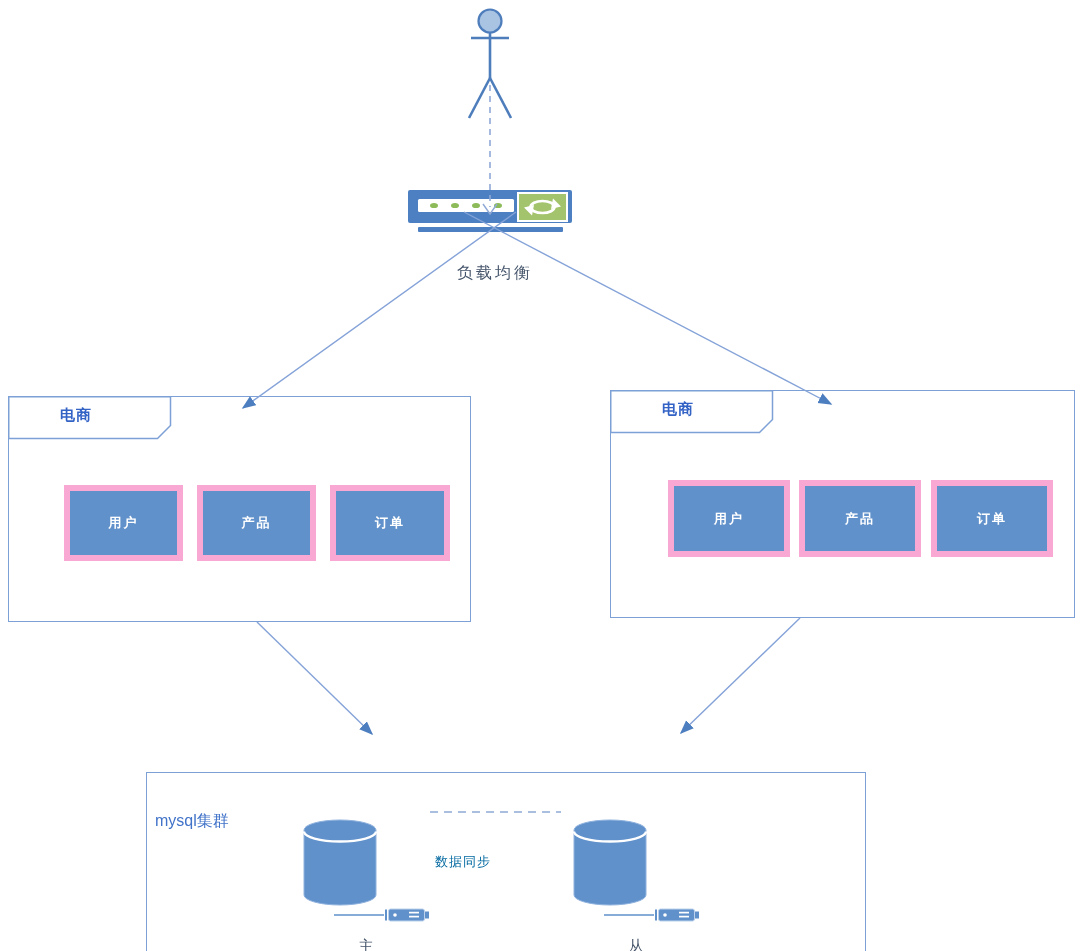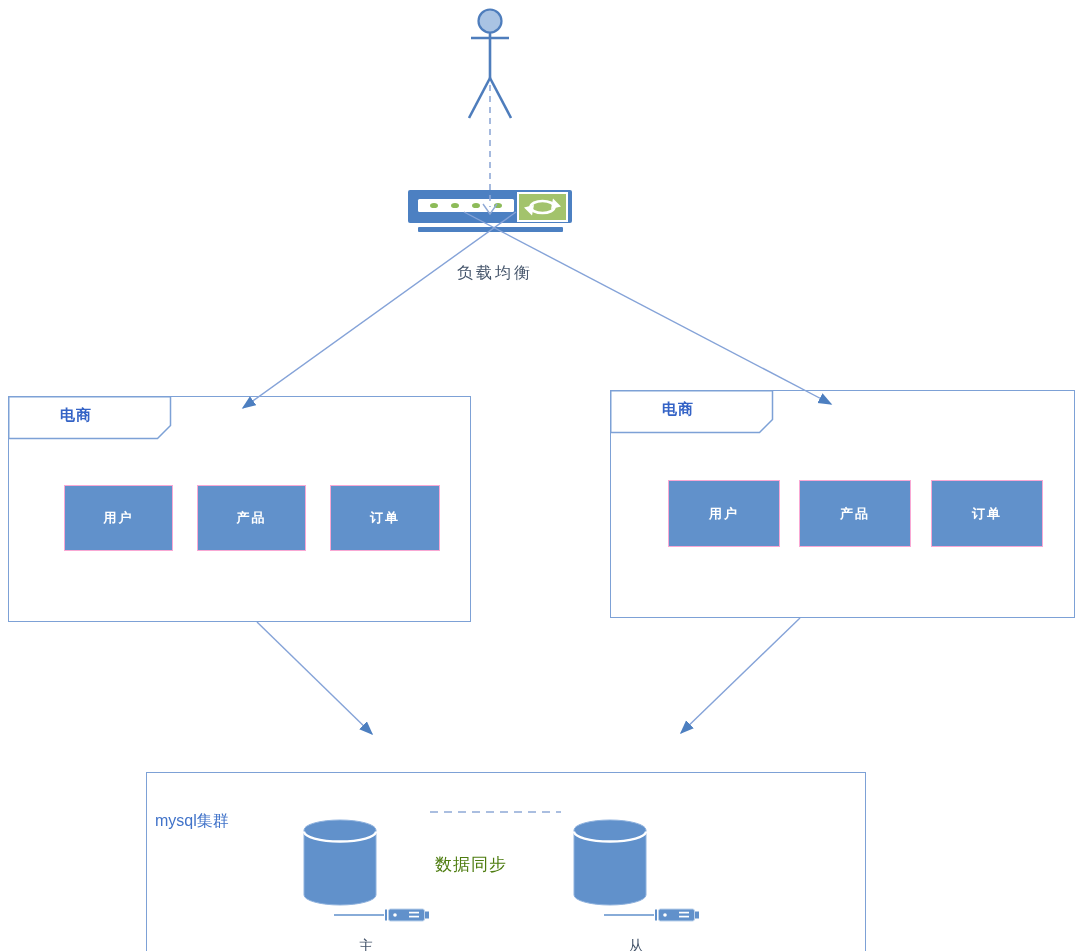--- a/index.html
+++ b/index.html
@@ -17,33 +17,33 @@
   .frame-tab{position:absolute;top:-1.5px;left:-1.5px;z-index:3;}
   .frame-title{
     position:absolute;top:9px;left:15px;z-index:4;
     font-size:15px;font-weight:bold;color:#3463C6;letter-spacing:1px;margin-left:36px;
   }
   .frame-subtitle{
     position:absolute;top:46px;left:6px;z-index:4;
     font-size:16px;color:#4173C9;white-space:pre;
   }
   .module{
-    position:absolute;background:#6191CB;border:1px solid #f9a8d4;
+    position:absolute;background:#6191CB;border:6px solid #f9a8d4;
     color:#ffffff;font-size:13px;font-weight:bold;letter-spacing:2px;
     display:flex;align-items:center;justify-content:center;z-index:4;
   }
   .lb-label{
     position:absolute;left:457px;top:263px;font-size:16px;letter-spacing:3px;
     color:#44546A;z-index:4;
   }
   .mysql-title{
     position:absolute;left:8px;top:38px;font-size:16px;color:#4173C9;z-index:4;
   }
   .sync-label{
-    position:absolute;left:288px;top:80px;font-size:17px;color:#4d7c0f;
+    position:absolute;left:288px;top:80px;font-size:13px;color:#0369a1;
     letter-spacing:1px;z-index:4;font-family:Liberation Mono, monospace;
   }
   .db-role{
     position:absolute;width:44px;text-align:center;font-size:15px;color:#44546A;z-index:4;
   }
   .cyl{position:absolute;z-index:3;}
   .plug{position:absolute;z-index:3;}
 </style>
 </head>
 <body>

